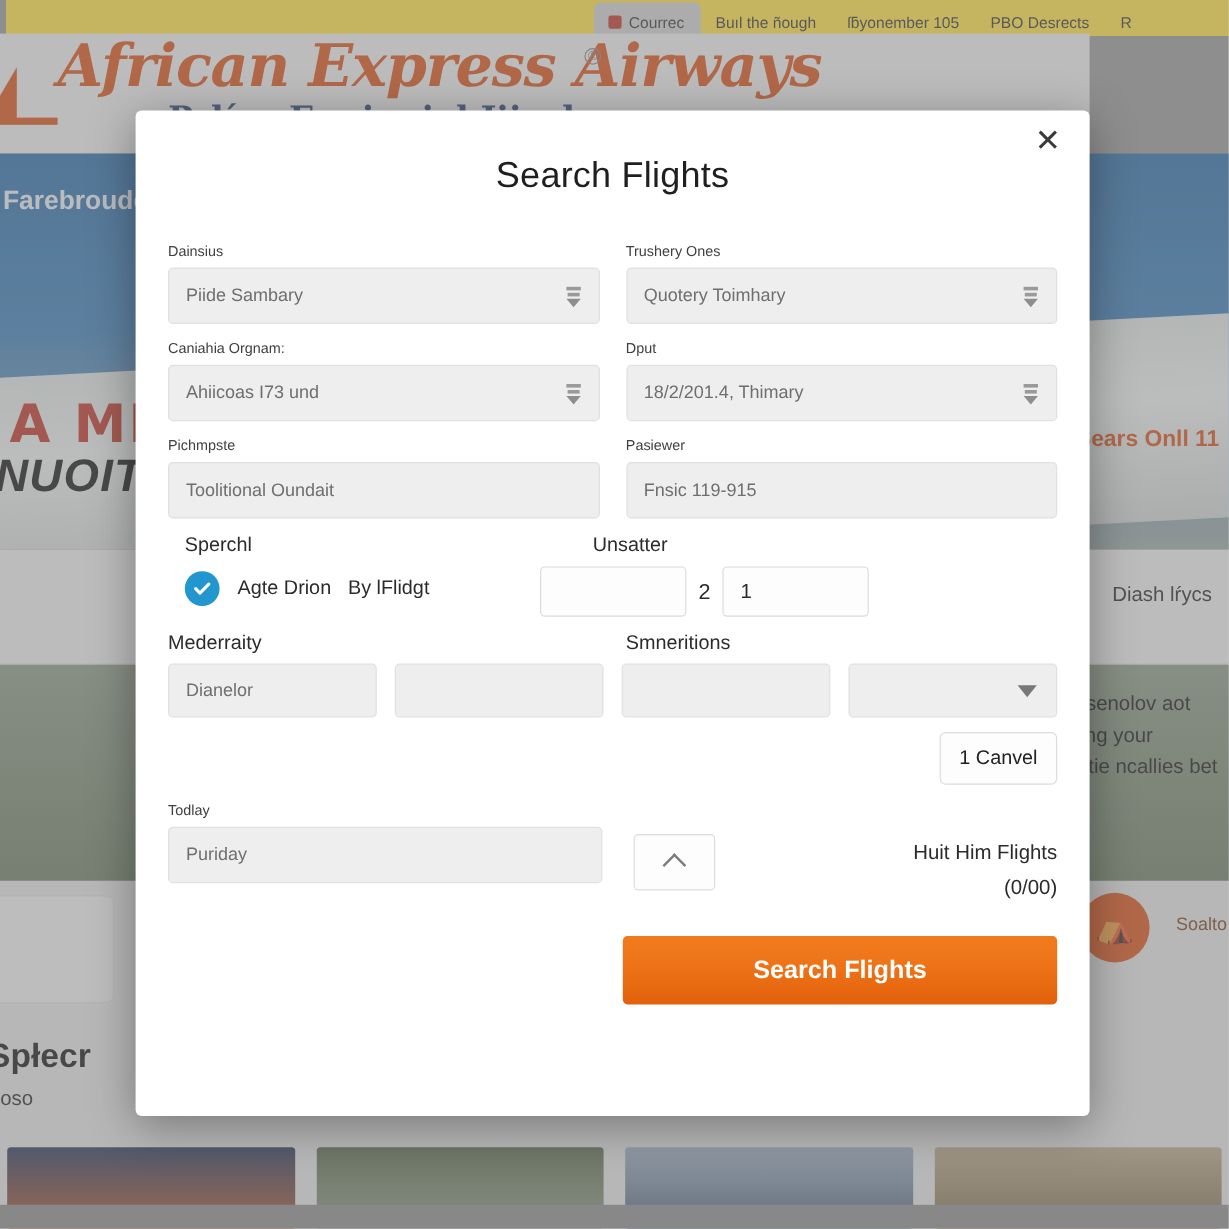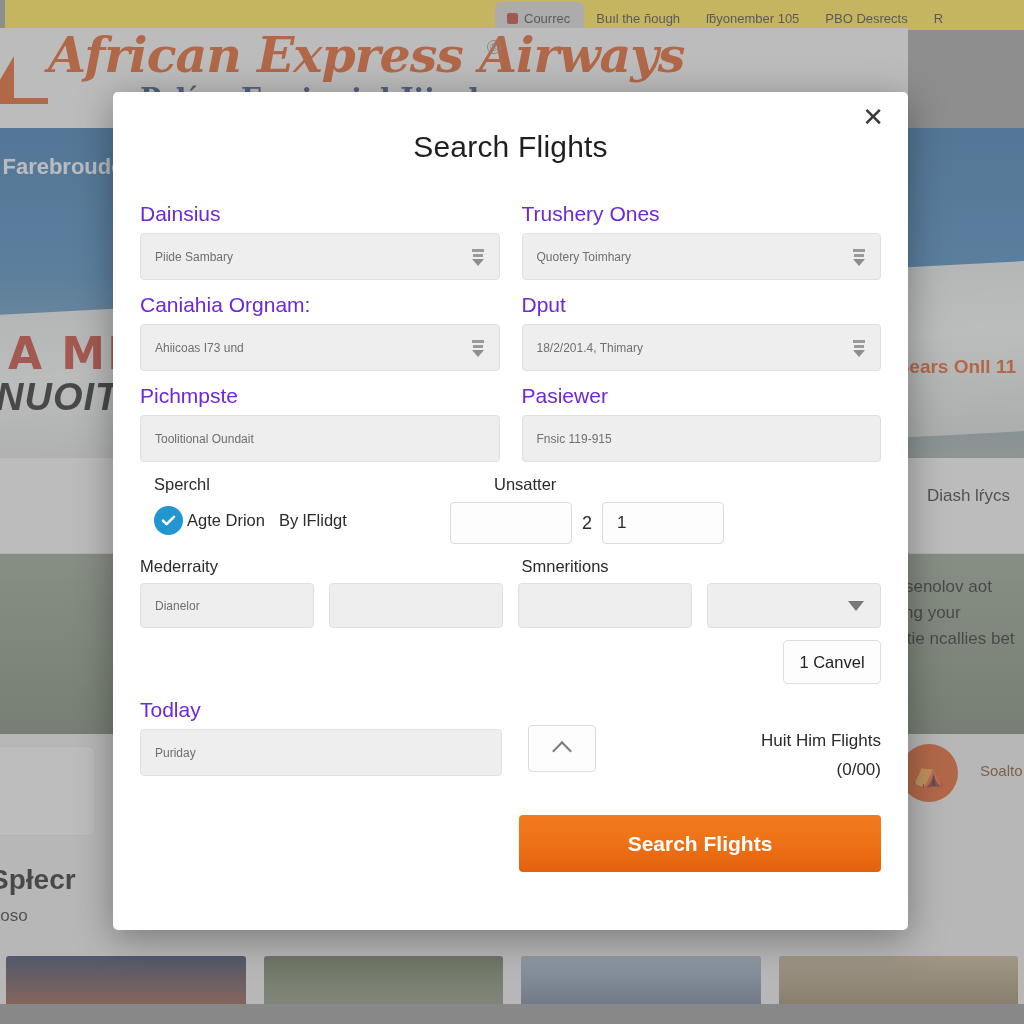--- a/index.html
+++ b/index.html
@@ -241,34 +241,34 @@
   }
 
   .grid2 {
     display: grid;
     grid-template-columns: 1fr 1fr;
     column-gap: 22px;
   }
   .field { margin-bottom: 13px; }
   .field label {
     display: block;
-    font-size: 21px;
-    color: #6d28d9;
+    font-size: 12px;
+    color: #404040;
     margin-bottom: 7px;
   }
   .ctl {
     position: relative;
     width: 100%;
     height: 47px;
     background: #eeeeee;
     border: 1px solid #e0e0e0;
     border-radius: 4px;
     display: flex; align-items: center;
     padding: 0 14px;
-    font-size: 12px;
+    font-size: 15px;
     color: #6f6f6f;
   }
   .ctl .caret-stack {
     position: absolute; right: 14px; top: 50%;
     transform: translateY(-50%);
     width: 14px; height: 16px;
   }
   .caret-stack i {
     display: block;
     width: 12px; height: 3px;
@@ -293,21 +293,21 @@
   }
 
   
   .row-special {
     display: grid;
     grid-template-columns: 288px 1fr;
     column-gap: 22px;
     margin-bottom: 13px;
   }
   .check-line {
-    display: flex; align-items: center; gap: 4px;
+    display: flex; align-items: center; gap: 15px;
     margin-top: 12px; padding-left: 14px;
   }
   .check-circle {
     width: 29px; height: 29px;
     border-radius: 50%;
     background: #2196cf;
     display: flex; align-items: center; justify-content: center;
     flex: 0 0 auto;
   }
   .check-circle svg { display: block; }

